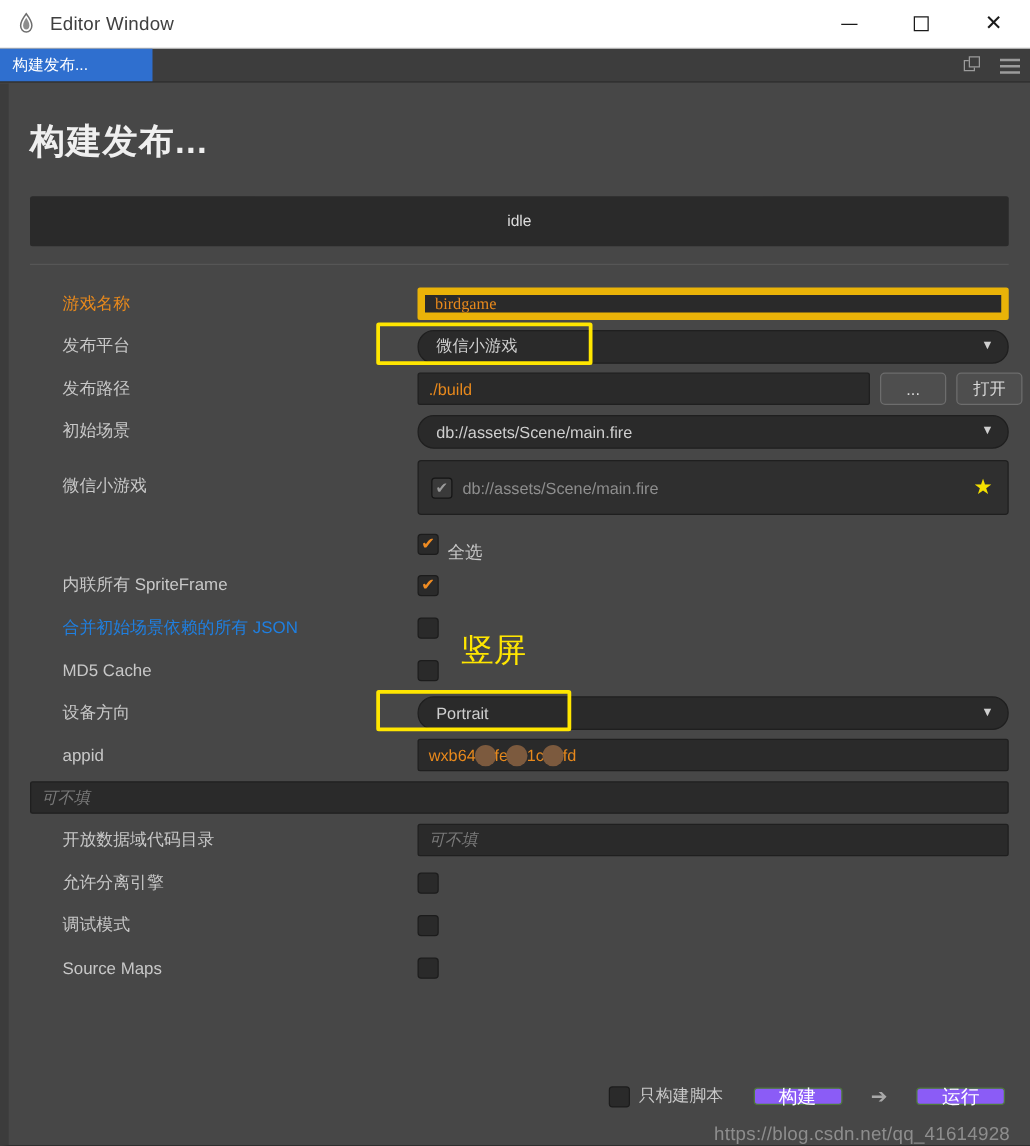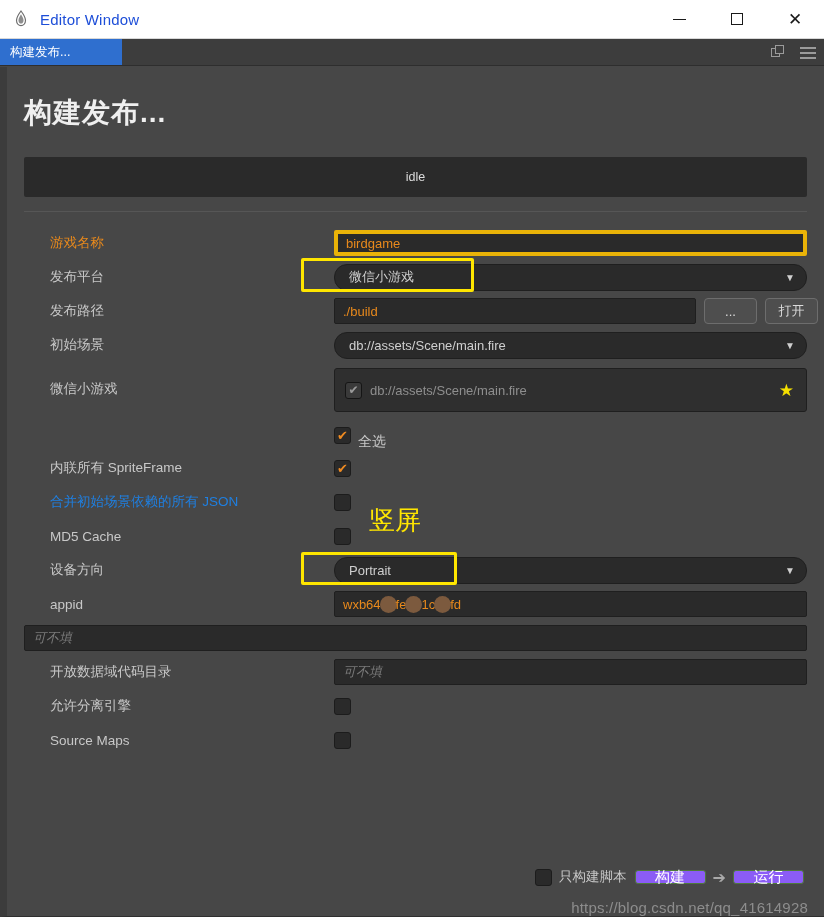--- a/index.html
+++ b/index.html
@@ -13,21 +13,21 @@
   .window { position: relative; width: 824px; height: 917px; background: #474747; }
 
   
   .titlebar {
     height: 39px; background: #ffffff; display: flex; align-items: center;
     border-bottom: 1px solid #d8d8d8; position: relative;
   }
   .app-icon { width: 22px; height: 22px; margin-left: 10px; position: relative; flex: 0 0 auto; }
   .app-icon svg { display: block; }
   .title-text {
-    margin-left: 8px; font-size: 15px; color: #1d4ed8; letter-spacing: .2px; text-align: center;
+    margin-left: 8px; font-size: 15px; color: #404040; letter-spacing: .2px; text-align: center;
   }
   .win-controls { position: absolute; right: 0; top: 0; height: 38px; display: flex; }
   .win-btn {
     width: 58px; height: 38px; display: flex; align-items: center; justify-content: center;
     color: #1a1a1a;
   }
   .win-btn .glyph-min { width: 13px; height: 1px; background: #1a1a1a; display:block; }
   .win-btn .glyph-max { width: 12px; height: 12px; border: 1px solid #1a1a1a; display:block; }
   .win-btn .glyph-close { font-size: 17px; line-height: 1; font-family: "DejaVu Sans", sans-serif; }
 
@@ -84,21 +84,21 @@
   }
   .row-label.accent { color: #e8891c; }
   .row-label.link { color: #1f7fe0; }
   .row-field { flex: 1 1 auto; position: relative; display: flex; align-items: center; }
 
   .text-input {
     flex: 1 1 auto; height: 26px; background: #2a2a2a; border: 1px solid #1f1f1f;
     border-radius: 2px; color: #e8891c; font-size: 13px;
     display: flex; align-items: center; padding: 0 8px;
   }
-  .text-input.highlight-border { border: 4px solid #eab308; }
+  .text-input.highlight-border { border: 6px solid #eab308; font-family: Liberation Serif, serif; }
   .text-input.placeholder { color: #7a7a7a; font-style: italic; }
 
   .select {
     flex: 1 1 auto; height: 27px; background: #2a2a2a; border: 1px solid #1f1f1f;
     border-radius: 13px; color: #cfcfcf; font-size: 13px;
     display: flex; align-items: center; padding: 0 10px 0 14px; position: relative;
   }
   .select .caret {
     position: absolute; right: 11px; top: 50%; transform: translateY(-50%);
     color: #cfcfcf; font-size: 10px;
@@ -137,21 +137,21 @@
   .yellow-box {
     position: absolute; border: 3px solid #ffe600; border-radius: 2px; pointer-events: none;
   }
   .yellow-note {
     position: absolute; color: #ffe600; font-size: 26px; line-height: 1;
   }
 
   
   .bottom-bar {
     position: absolute; left: 7px; right: 0; bottom: 22px; height: 34px;
-    display: flex; align-items: center; justify-content: flex-end; padding-right: 20px; gap: 0;
+    display: flex; align-items: center; justify-content: flex-end; padding-right: 20px; gap: 16px;
   }
   .bb-check { display: flex; align-items: center; gap: 7px; margin-right: 8px; }
   .bb-check .label { color: #c8c8c8; font-size: 13.5px; }
   .btn-green {
     height: 14px; min-width: 71px; background: #8b5cf6; border: 1px solid #4e7a3b;
     border-radius: 3px; color: #ffffff; font-size: 15px; font-weight: normal;
     display: flex; align-items: center; justify-content: center; padding: 0 12px;
   }
   .arrow-sep { color: #a9a9a9; font-size: 16px; padding: 0 7px; }
 
@@ -354,20 +354,26 @@
         </div>
       </div>
 
       <div class="row">
         <div class="row-label">允许分离引擎</div>
         <div class="row-field">
           <span class="cb"></span>
         </div>
       </div>
 
+      <div class="row">
+        <div class="row-label">调试模式</div>
+        <div class="row-field">
+          <span class="cb"></span>
+        </div>
+      </div>
 
       <div class="row">
         <div class="row-label">Source Maps</div>
         <div class="row-field">
           <span class="cb"></span>
         </div>
       </div>
 
     </div>
 

